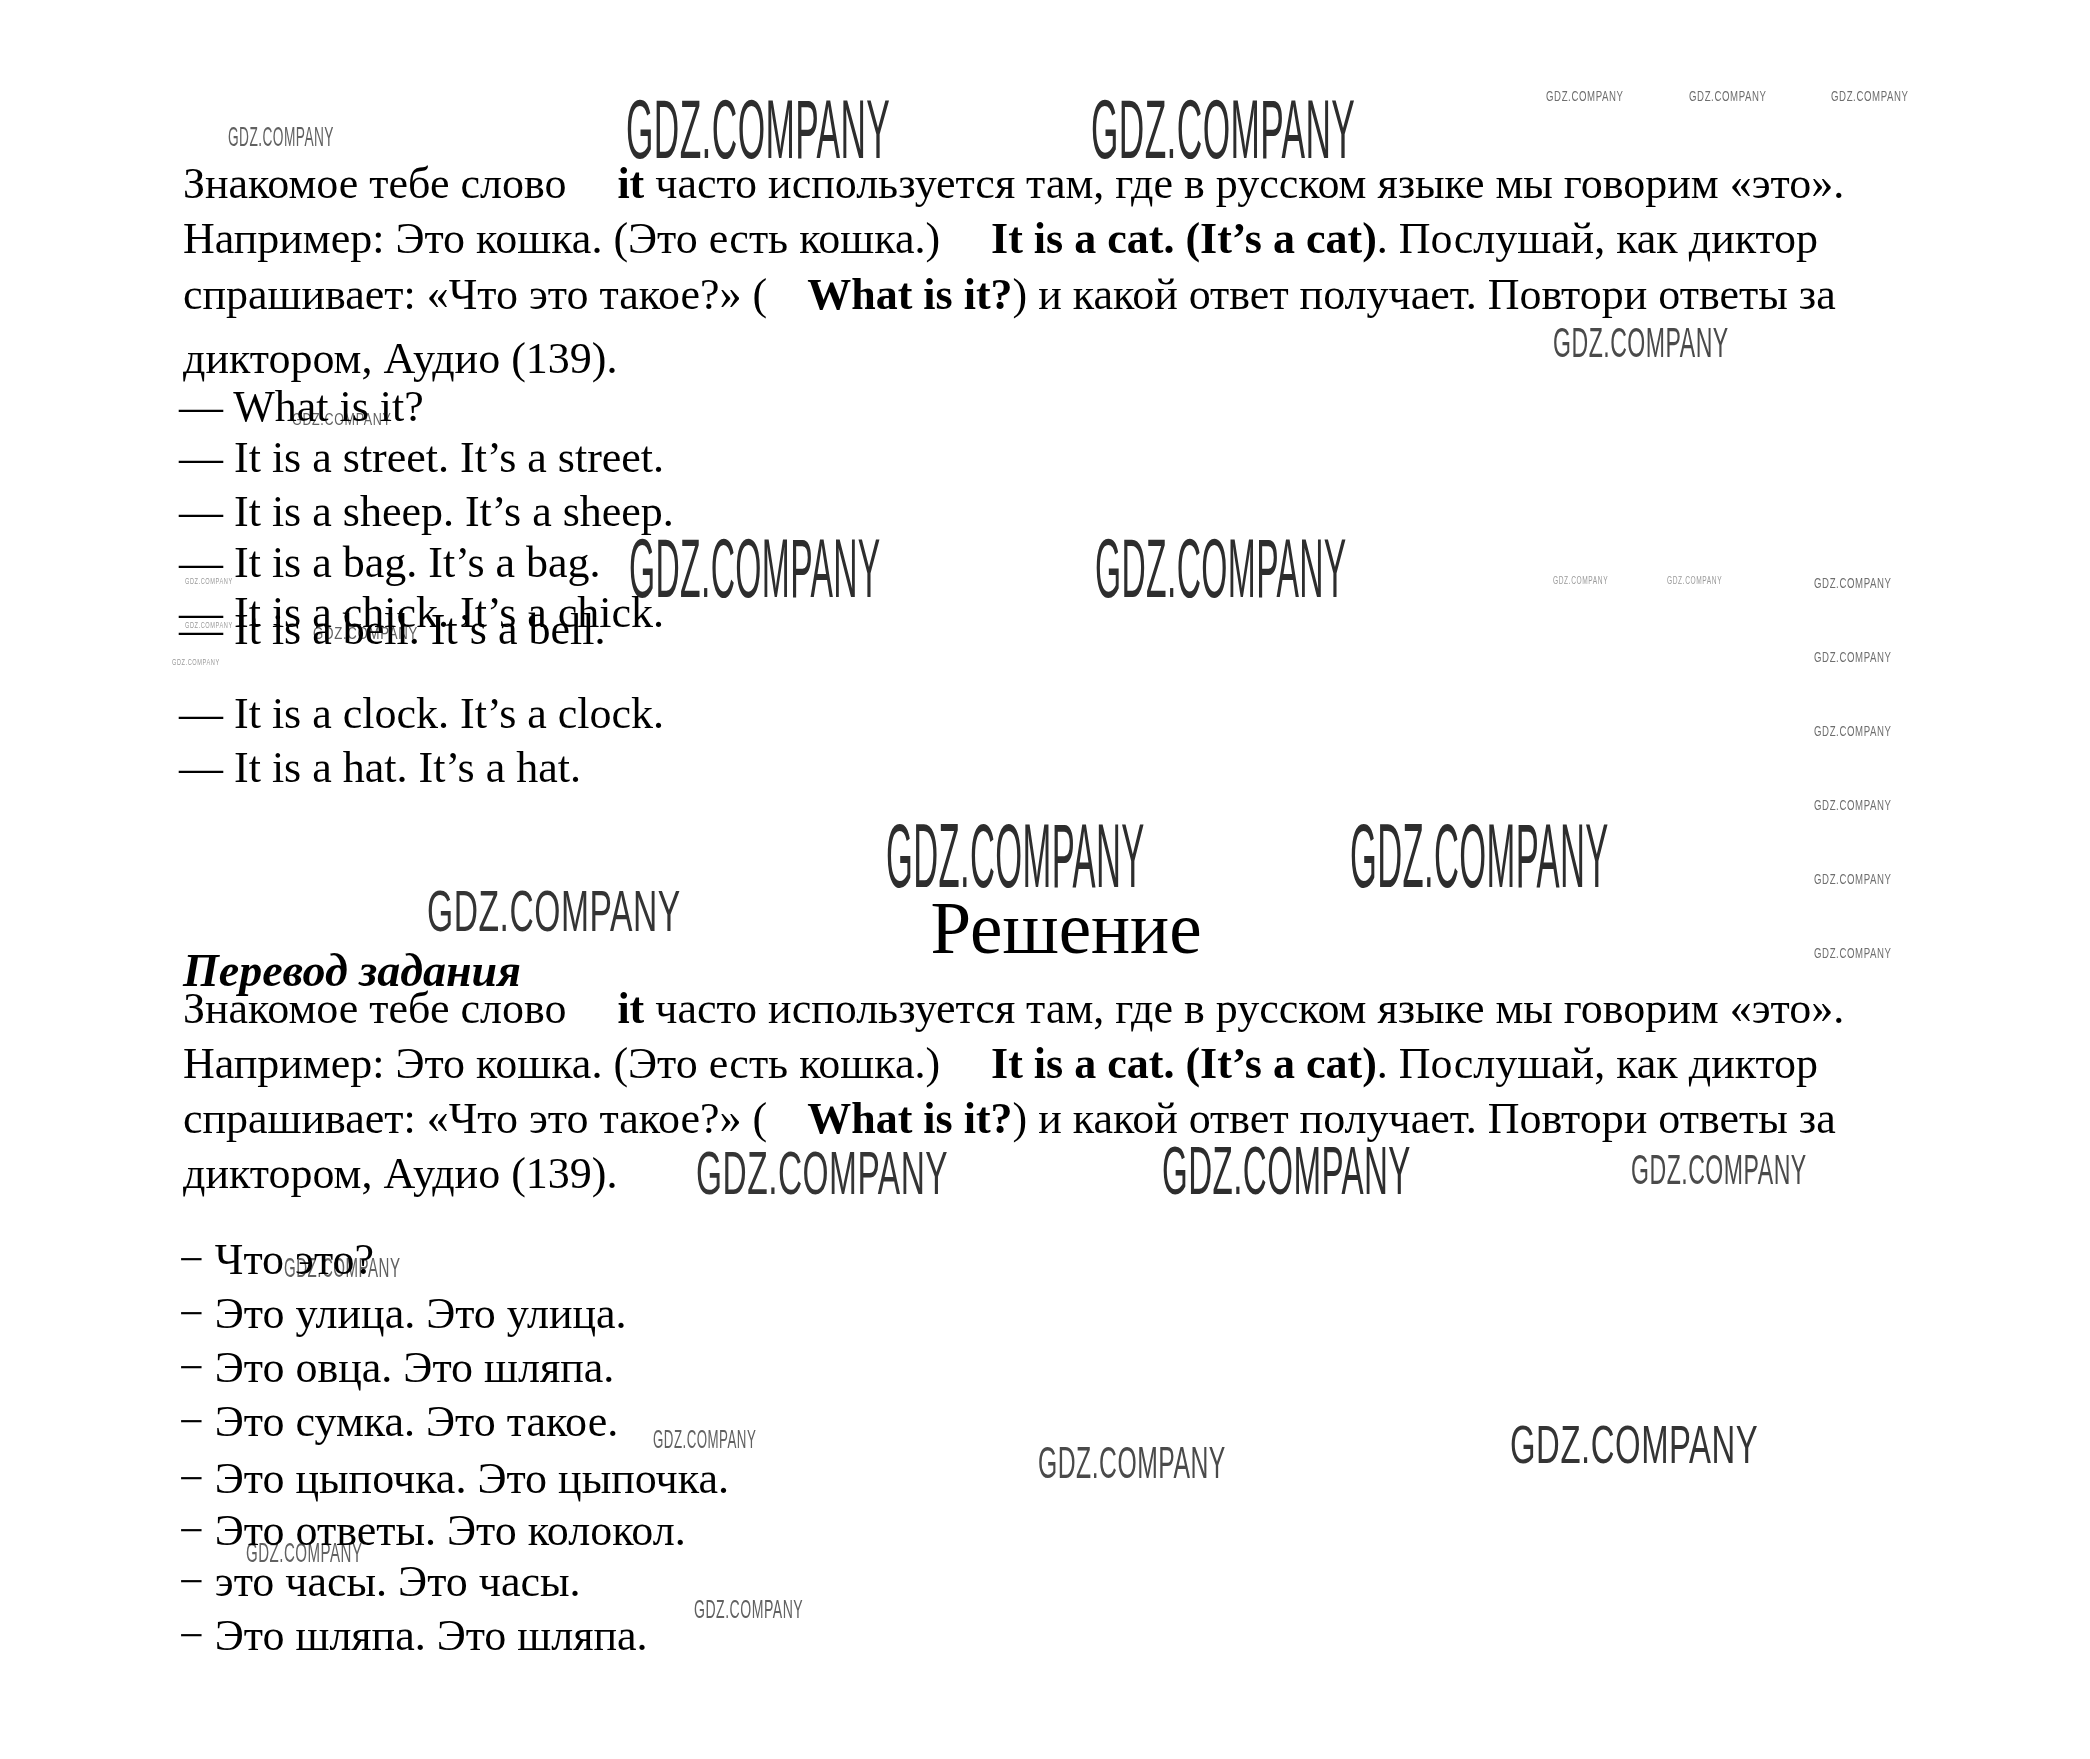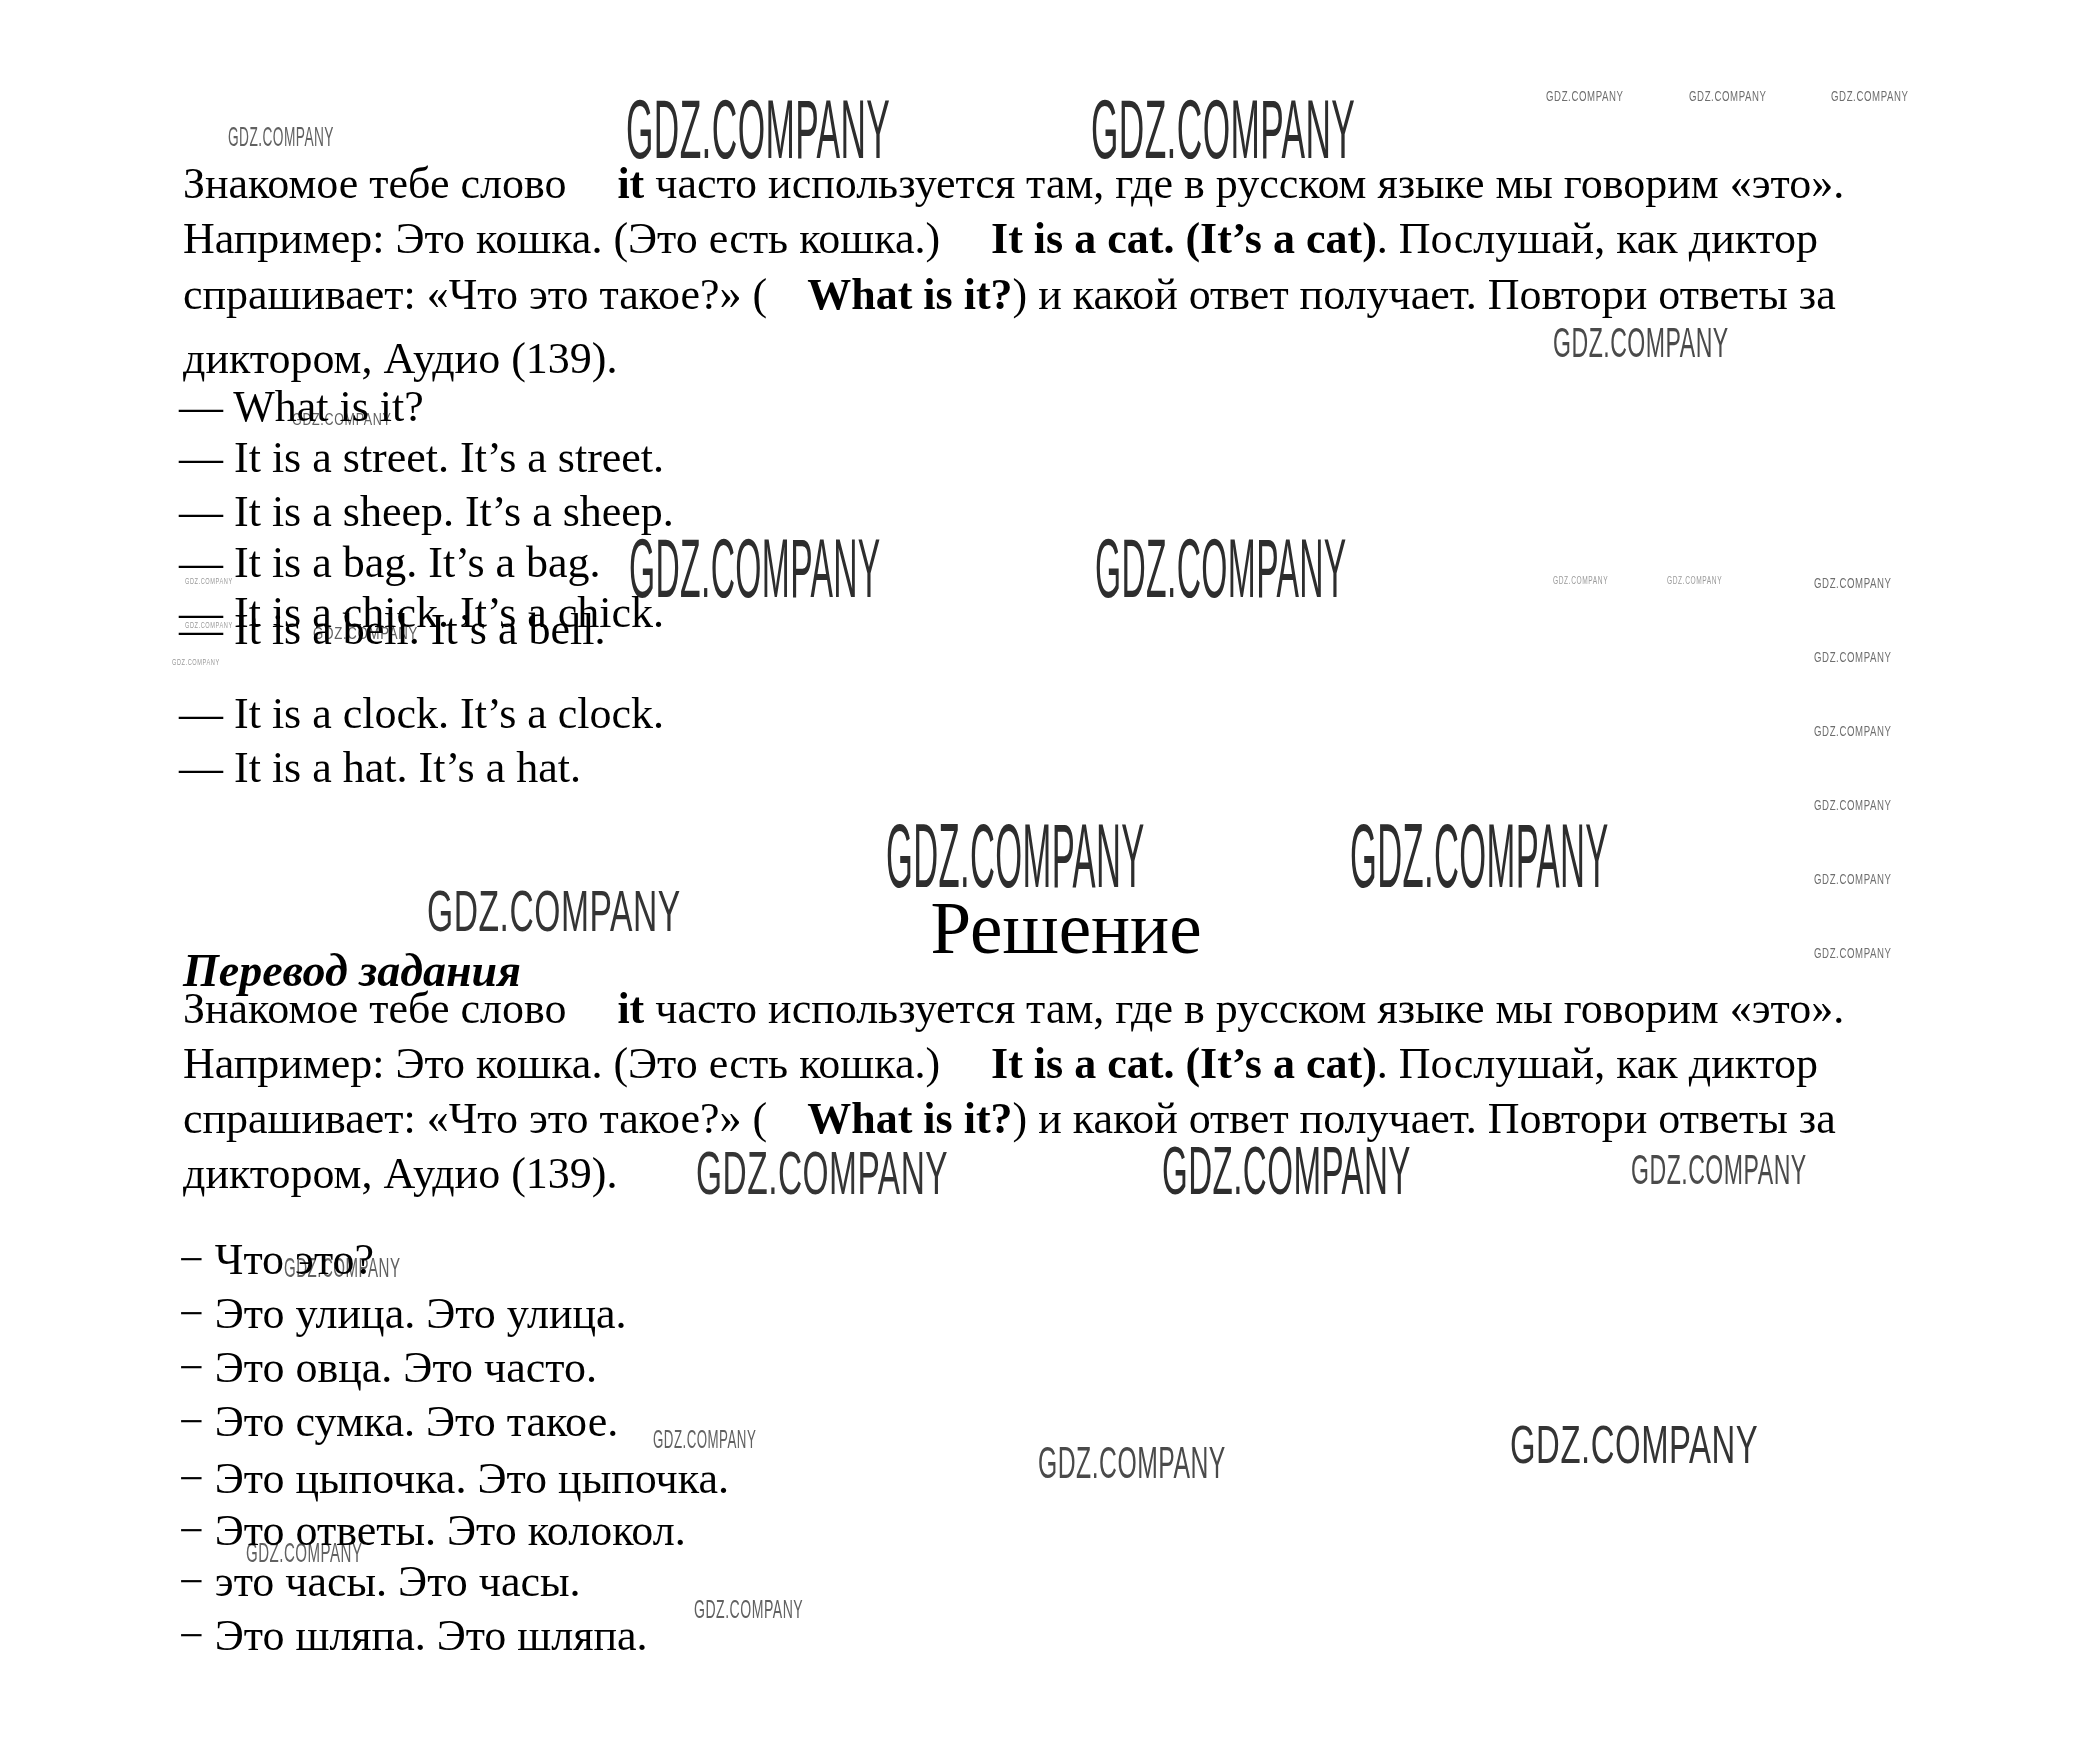--- a/index.html
+++ b/index.html
@@ -126,21 +126,21 @@
   <div>
     <div class="line" style="top:984px"><span>Знакомое тебе слово </span><b>it</b><span> часто используется там, где в русском языке мы говорим «это».</span></div>
     <div class="line" style="top:1039px"><span>Например: Это кошка. (Это есть кошка.) </span><b>It is a cat. (It’s a cat)</b><span>. Послушай, как диктор</span></div>
     <div class="line" style="top:1094px"><span>спрашивает: «Что это такое?» (</span><b>What is it?</b><span>) и какой ответ получает. Повтори ответы за</span></div>
     <div class="line" style="top:1149px"><span>диктором, Аудио (139).</span></div>
   </div>
 
   <div>
     <div class="line ru-line" style="top:1235px">− Что это?</div>
     <div class="line ru-line" style="top:1289px">− Это улица. Это улица.</div>
-    <div class="line ru-line" style="top:1343px">− Это овца. Это часто.</div>
+    <div class="line ru-line" style="top:1343px">− Это овца. Это шляпа.</div>
     <div class="line ru-line" style="top:1397px">− Это сумка. Это такое.</div>
     <div class="line ru-line" style="top:1454px">− Это цыпочка. Это цыпочка.</div>
     <div class="line ru-line" style="top:1506px">− Это ответы. Это колокол.</div>
     <div class="line ru-line" style="top:1557px">− это часы. Это часы.</div>
     <div class="line ru-line" style="top:1611px">− Это шляпа. Это шляпа.</div>
   </div>
 
 </div>
 
 

